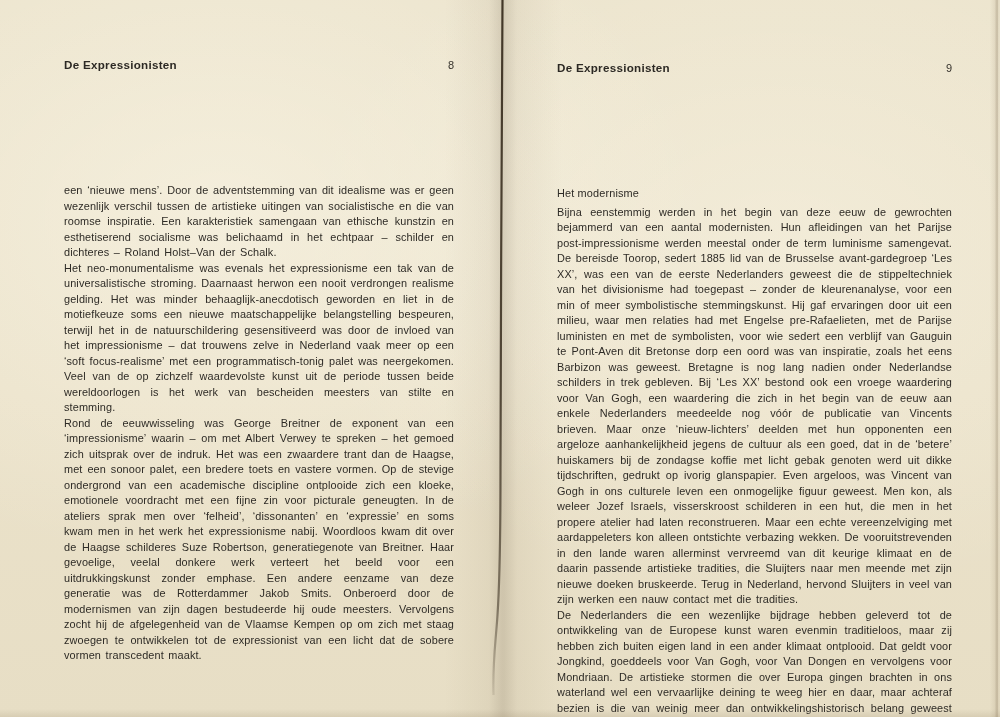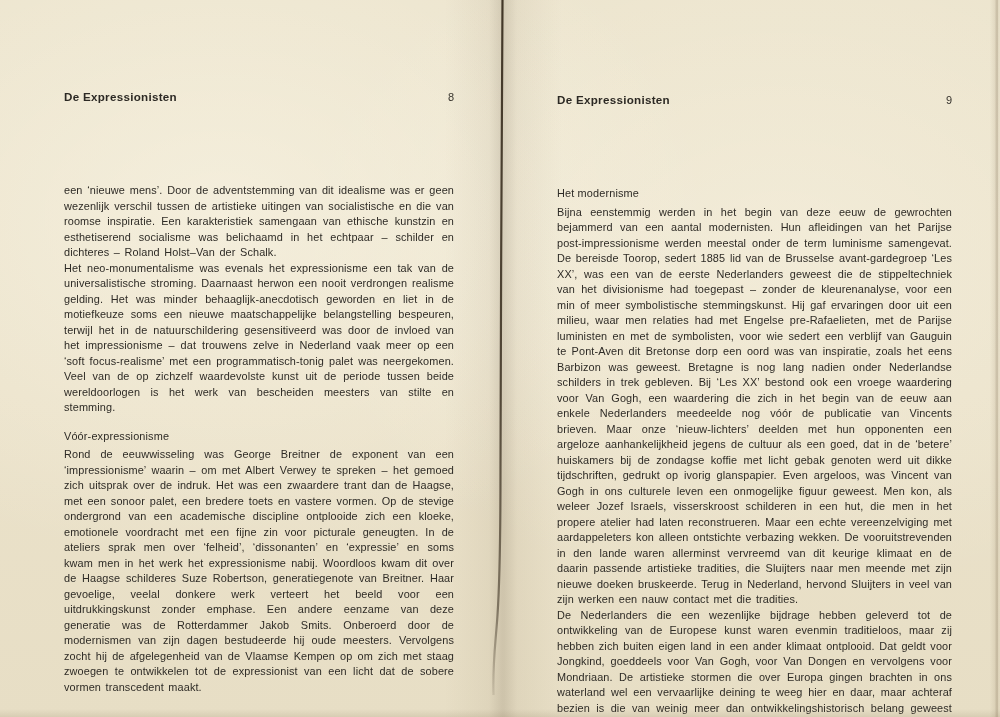--- a/index.html
+++ b/index.html
@@ -45,21 +45,21 @@
   .page-left  { left: 64px;  width: 390px; height: 717px; }
   .page-right { left: 557px; width: 395px; height: 717px; }
 
   .page-header {
     position: absolute; left: 0; width: 100%;
     display: flex; justify-content: space-between; align-items: baseline;
   }
   .page-left  .page-header { top: 58px; }
   .page-right .page-header { top: 61px; }
   .running-title {
-    font-size: 11.6px; font-weight: 700; letter-spacing: 0.3px; color: #2c2924; margin-top: 32px;
+    font-size: 11.6px; font-weight: 700; letter-spacing: 0.3px; color: #2c2924;
   }
   .page-number { font-size: 11px; font-weight: 400; color: #35322c; }
 
   .page-body { position: absolute; left: 0; width: 100%; }
   .page-left  .page-body { top: 183px; }
   .page-right .page-body { top: 186px; }
 
   .page-body p {
     margin: 0;
     font-size: 10.9px; line-height: 15.5px;
@@ -81,21 +81,20 @@
 <div class="book">
 
   <div class="page page-left">
     <div class="page-header">
       <span class="running-title">De Expressionisten</span>
       <span class="page-number">8</span>
     </div>
     <div class="page-body">
       <p>een ‘nieuwe mens’. Door de adventstemming van dit idealisme was er geen wezenlijk verschil tussen de artistieke uitingen van socialistische en die van roomse inspiratie. Een karakteristiek samengaan van ethische kunstzin en esthetiserend socialisme was belichaamd in het echtpaar – schilder en dichteres – Roland Holst–Van der Schalk.</p>
       <p>Het neo-monumentalisme was evenals het expressionisme een tak van de universalistische stroming. Daarnaast herwon een nooit verdrongen realisme gelding. Het was minder behaaglijk-anecdotisch geworden en liet in de motiefkeuze soms een nieuwe maatschappelijke belangstelling bespeuren, terwijl het in de natuurschildering gesensitiveerd was door de invloed van het impressionisme – dat trouwens zelve in Nederland vaak meer op een ‘soft focus-realisme’ met een programmatisch-tonig palet was neergekomen. Veel van de op zichzelf waardevolste kunst uit de periode tussen beide wereldoorlogen is het werk van bescheiden meesters van stilte en stemming.</p>
-      <h3>Vóór-expressionisme</h3>
       <p>Rond de eeuwwisseling was George Breitner de exponent van een ‘impressionisme’ waarin – om met Albert Verwey te spreken – het gemoed zich uitsprak over de indruk. Het was een zwaardere trant dan de Haagse, met een sonoor palet, een bredere toets en vastere vormen. Op de stevige ondergrond van een academische discipline ontplooide zich een kloeke, emotionele voordracht met een fijne zin voor picturale geneugten. In de ateliers sprak men over ‘felheid’, ‘dissonanten’ en ‘expressie’ en soms kwam men in het werk het expressionisme nabij. Woordloos kwam dit over de Haagse schilderes Suze Robertson, generatiegenote van Breitner. Haar gevoelige, veelal donkere werk verteert het beeld voor een uitdrukkingskunst zonder emphase. Een andere eenzame van deze generatie was de Rotterdammer Jakob Smits. Onberoerd door de modernismen van zijn dagen bestudeerde hij oude meesters. Vervolgens zocht hij de afgelegenheid van de Vlaamse Kempen op om zich met staag zwoegen te ontwikkelen tot de expressionist van een licht dat de sobere vormen transcedent maakt.</p>
     </div>
   </div>
 
   <div class="page page-right">
     <div class="page-header">
       <span class="running-title">De Expressionisten</span>
       <span class="page-number">9</span>
     </div>
     <div class="page-body">

